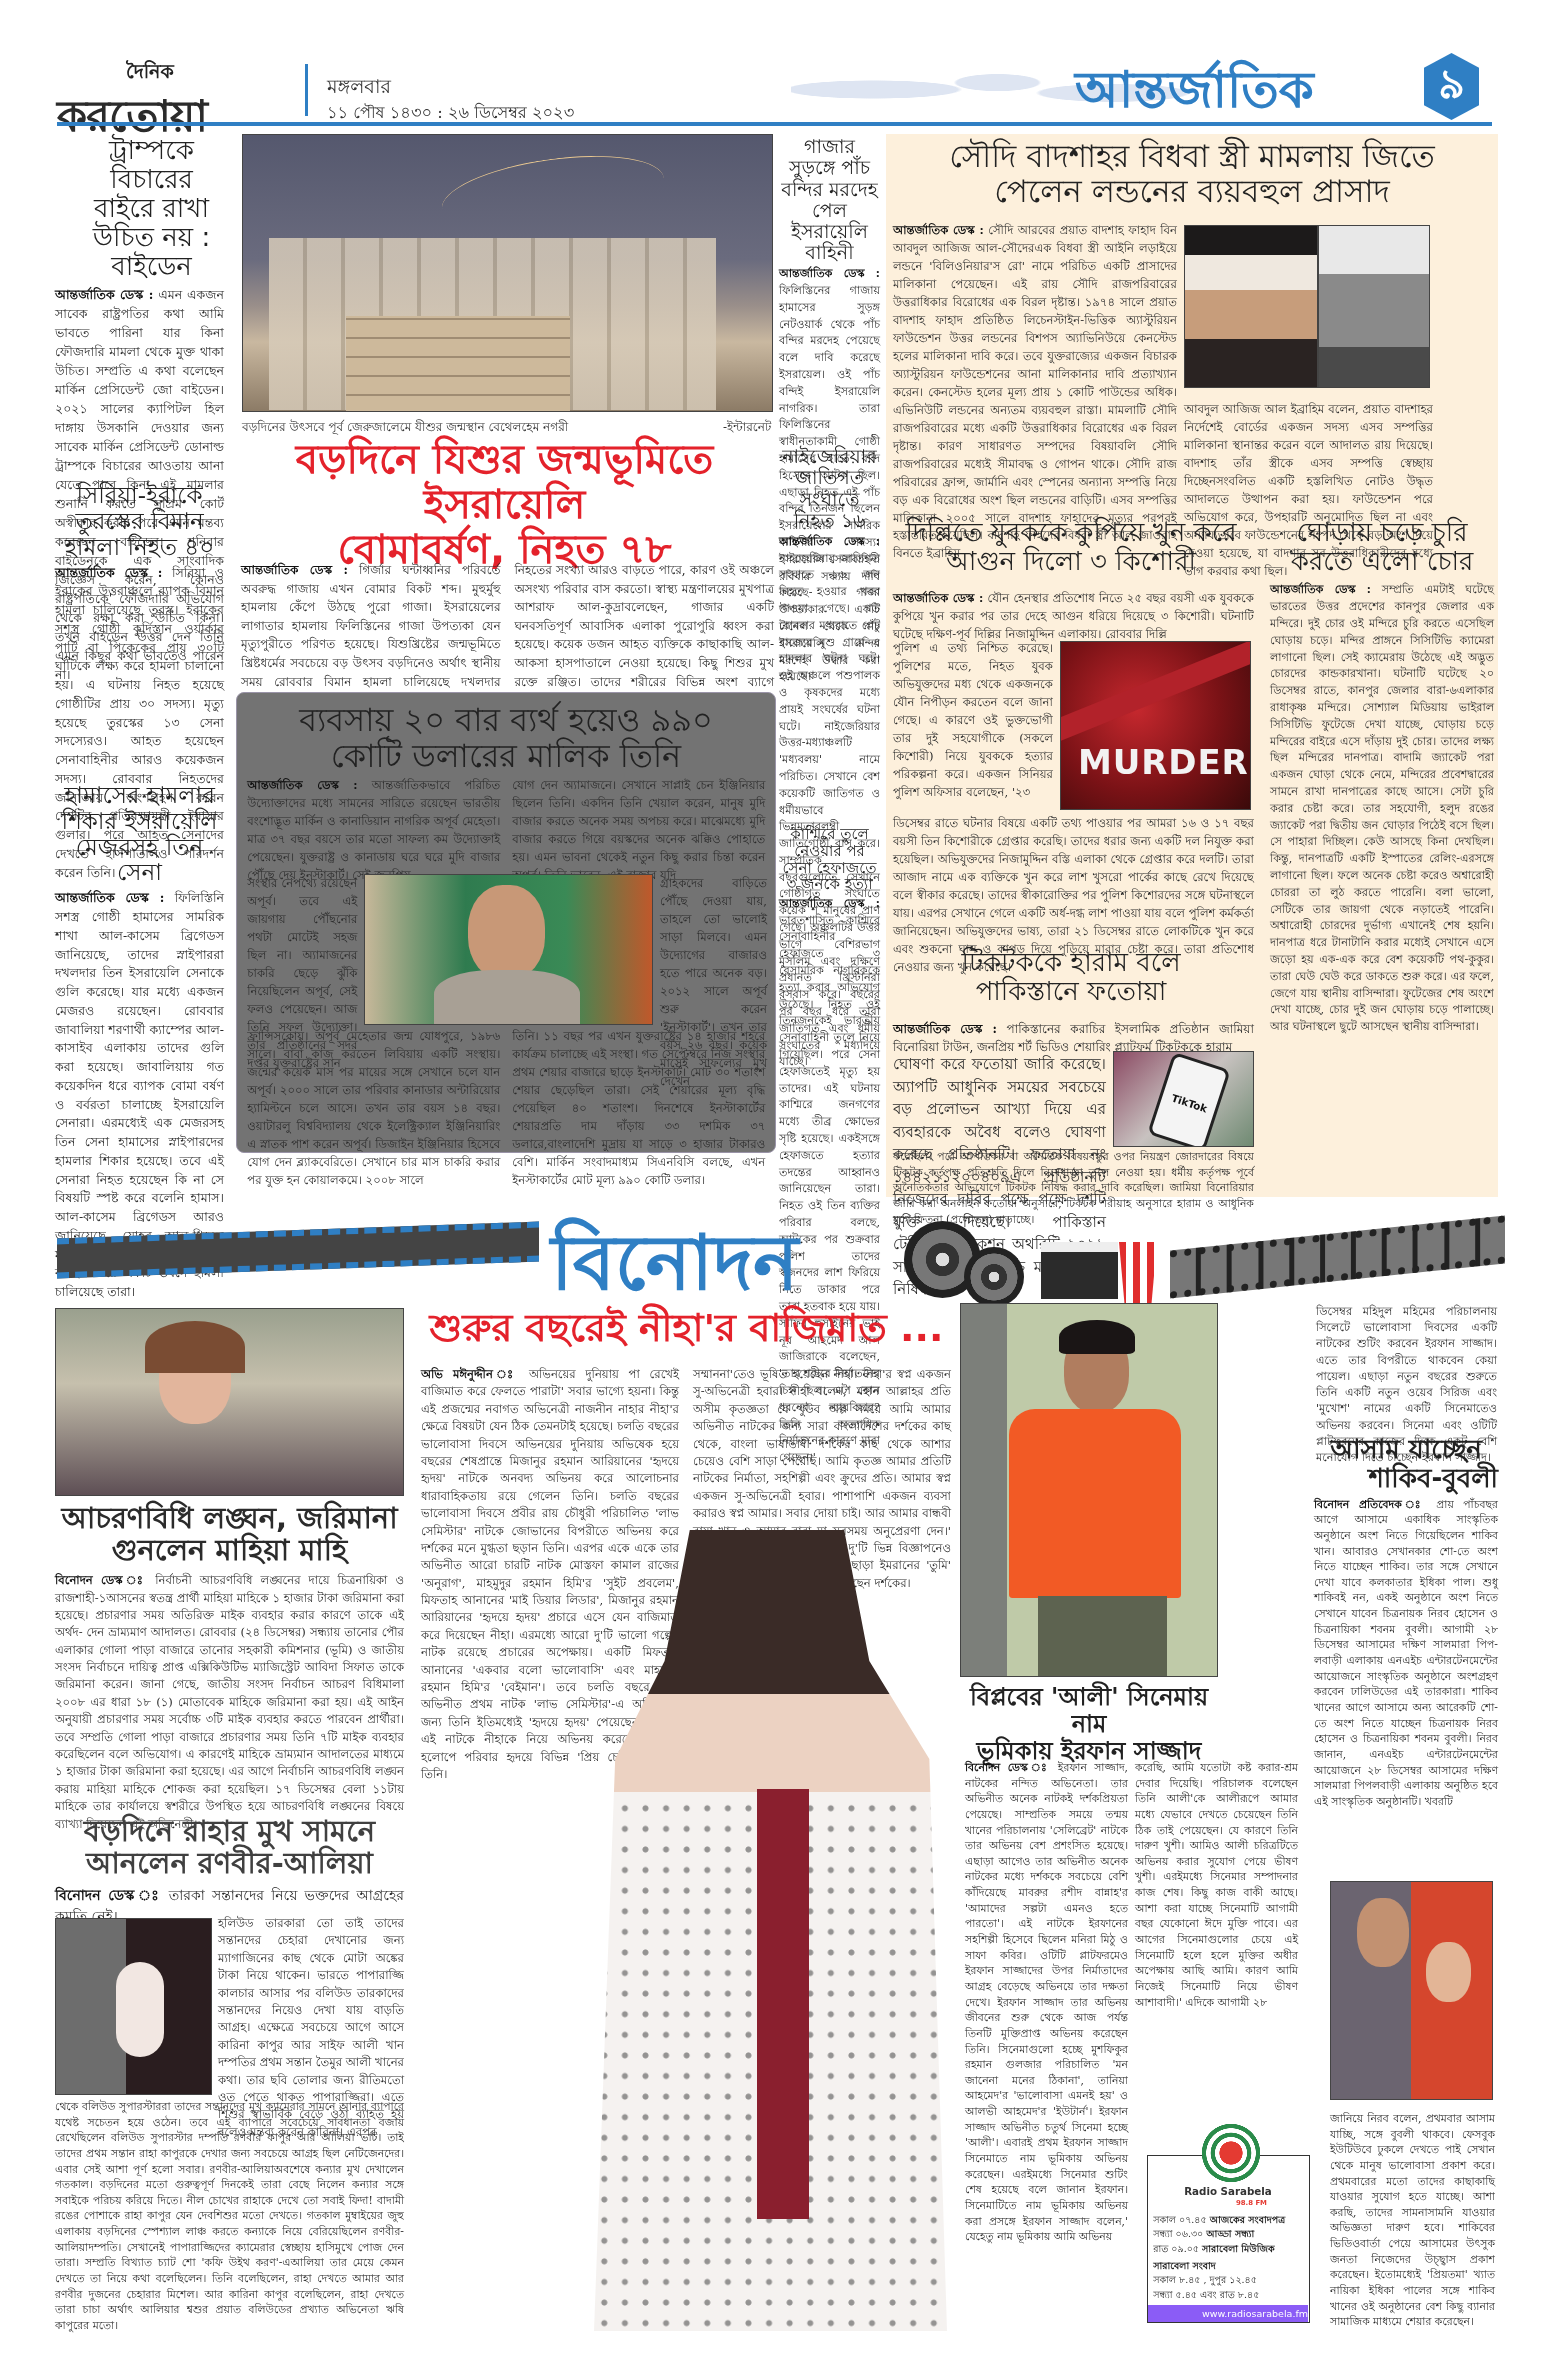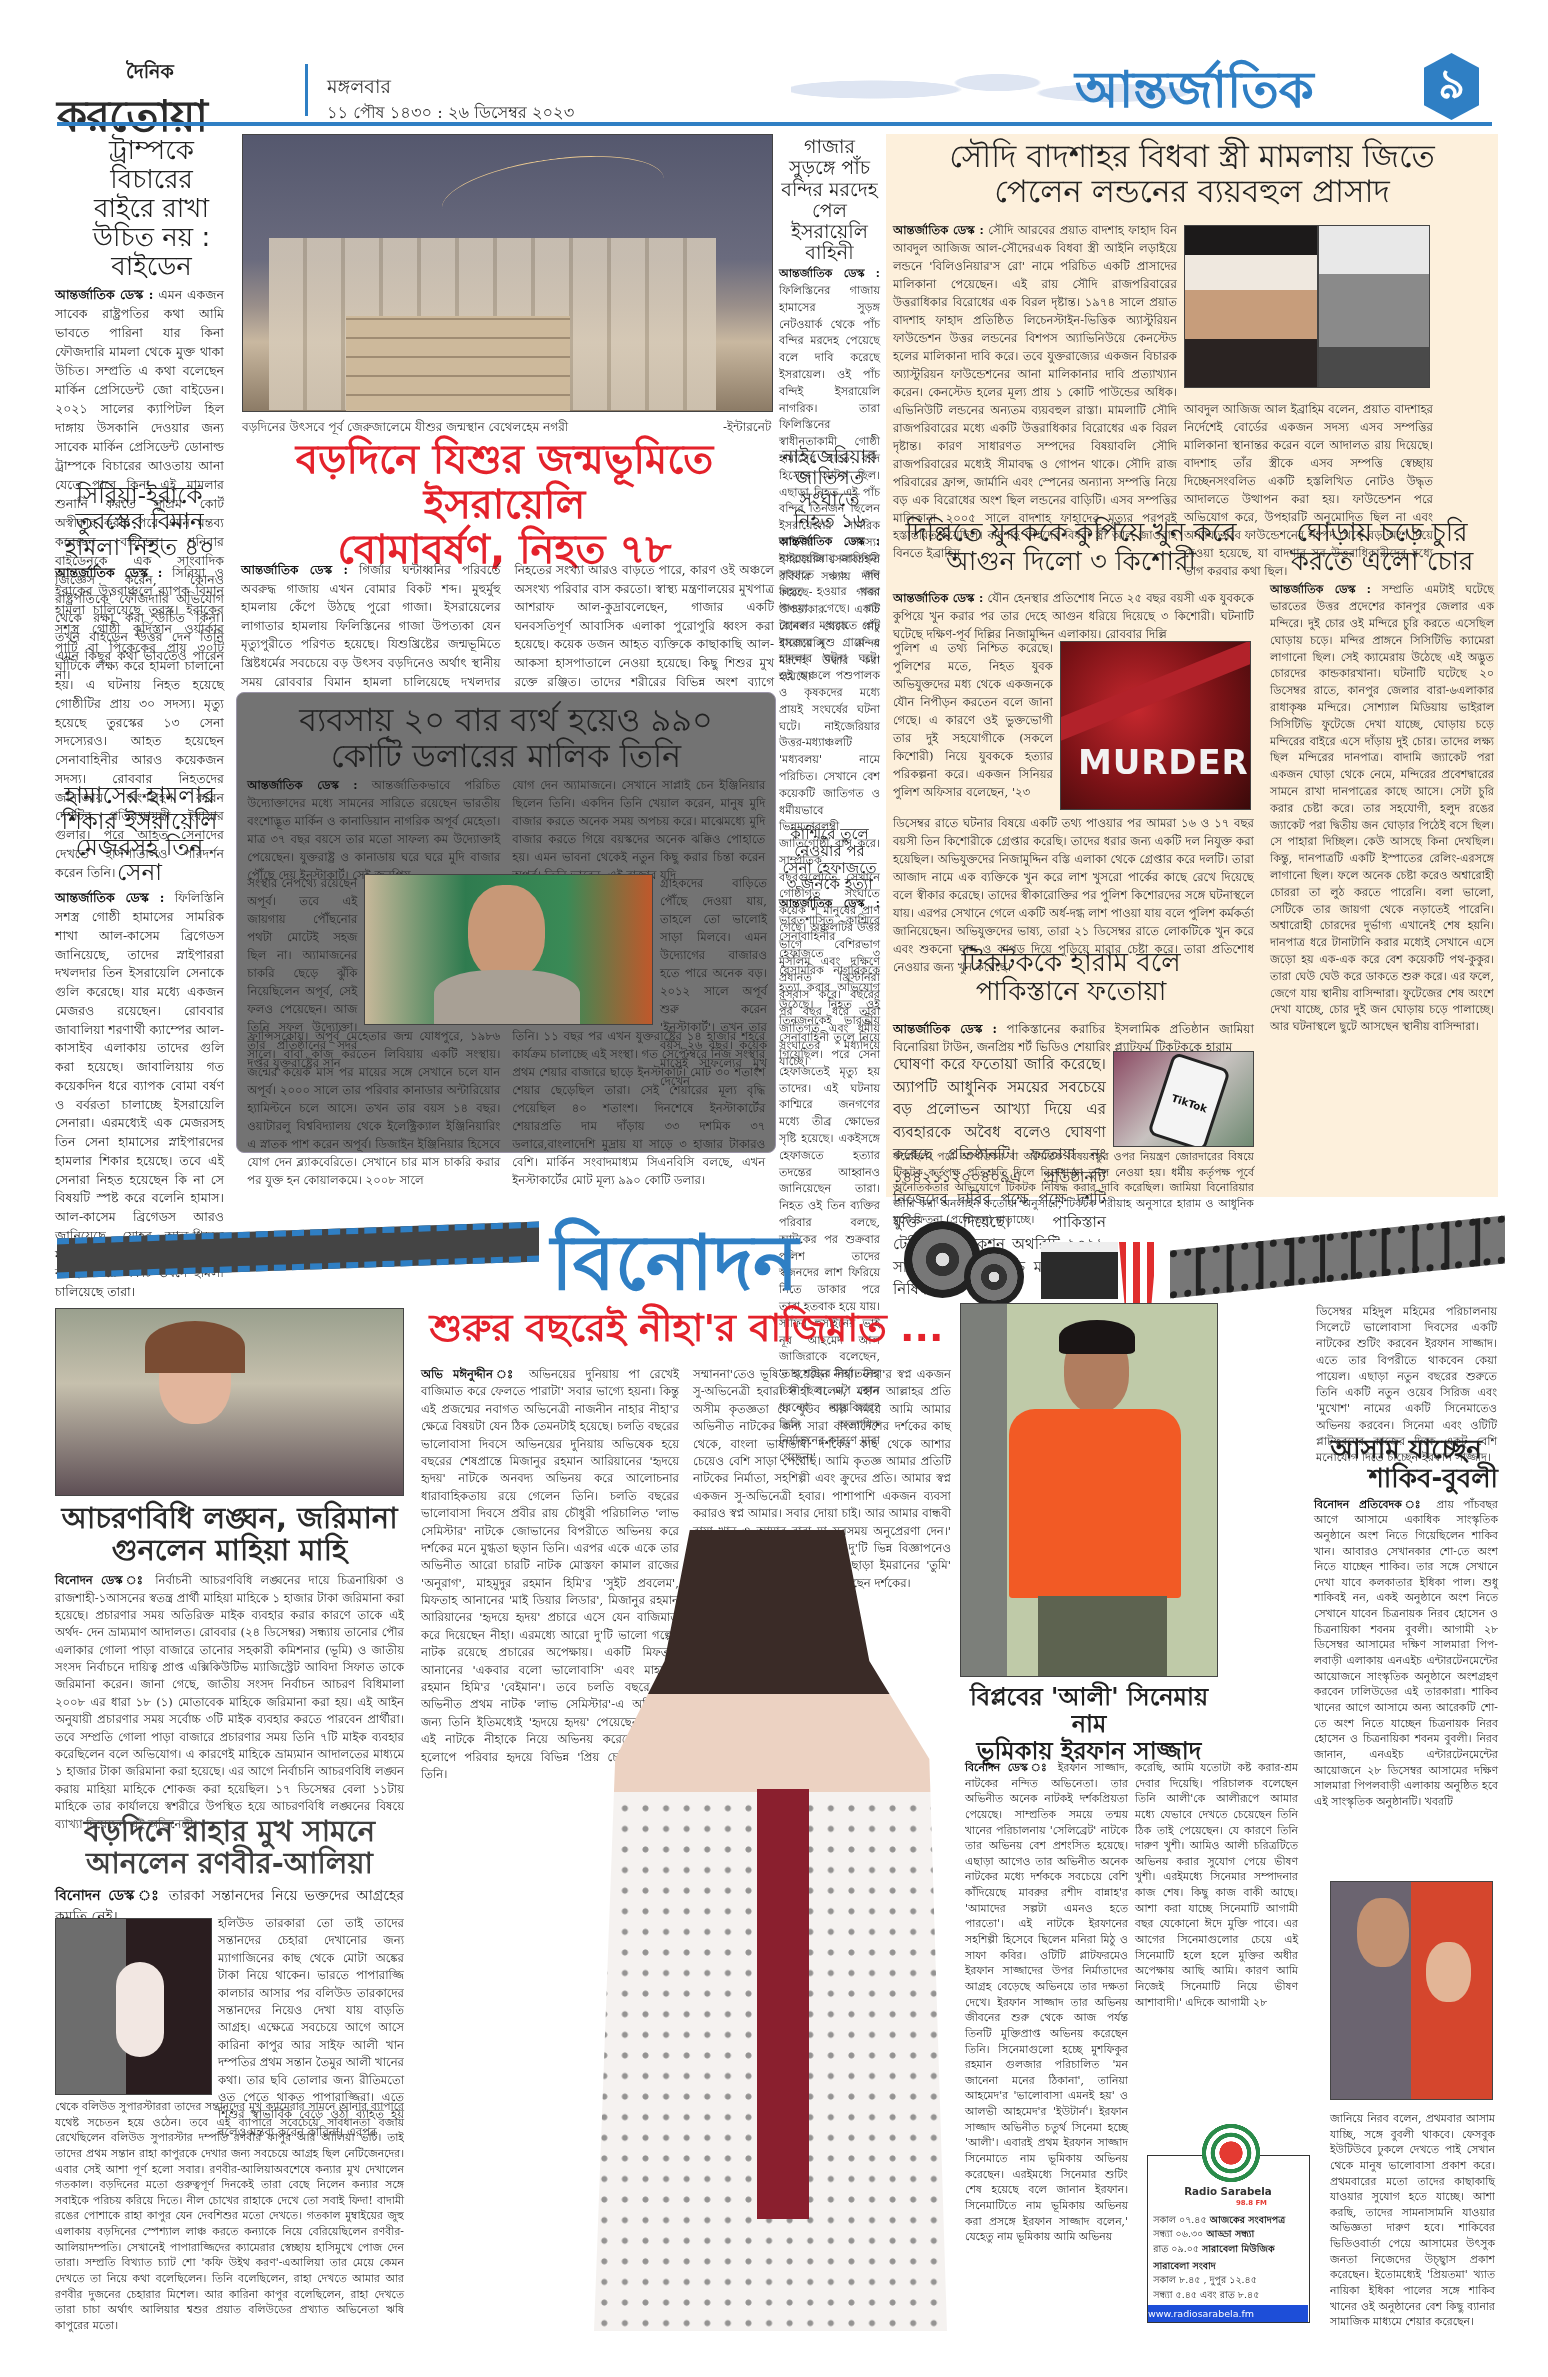--- a/index.html
+++ b/index.html
@@ -202,21 +202,21 @@
   <div class="abs" style="left:0;top:29px;width:160px;text-align:center;font-family:'DejaVu Sans',sans-serif;font-weight:bold;font-size:10.3px;color:#333;">Radio Sarabela</div>
   <div class="abs" style="left:88px;top:43px;font-family:'DejaVu Sans',sans-serif;font-weight:bold;font-size:6.9px;color:#e43a32;">98.8 FM</div>
   <div class="abs" style="left:5.2px;top:57px;width:153px;font-size:9.5px;line-height:1.5;">
     <div><span>সকাল</span> <span>০৭.৪৫</span> <b>আজকের সংবাদপত্র</b></div>
     <div><span>সন্ধ্যা</span> <span>০৬.৩০</span> <b>আড্ডা সন্ধ্যা</b></div>
     <div><span>রাত</span> <span>০৯.০৫</span> <b>সারাবেলা মিউজিক</b></div>
     <div style="margin-top:3.4px;font-weight:bold;">সারাবেলা সংবাদ</div>
     <div>সকাল ৮.৪৫ , দুপুর ১২.৪৫</div>
     <div>সন্ধ্যা ৫.৪৫ এবং রাত ৮.৪৫</div>
   </div>
-  <div class="abs" style="left:0;bottom:0;width:160px;height:17px;background:#1d4ed8;color:#fff;font-family:'DejaVu Sans',sans-serif;font-size:9.5px;text-align:left;line-height:17px;">www.radiosarabela.fm</div>
+  <div class="abs" style="left:0;bottom:0;width:160px;height:17px;background:#8b5cf6;color:#fff;font-family:'DejaVu Sans',sans-serif;font-size:9.5px;text-align:right;line-height:17px;">www.radiosarabela.fm</div>
 </div>
 
 <p class="abs body" style="left:1316px;top:1304px;width:181px;font-size:11.2px;line-height:1.45;">ডিসেম্বর মহিদুল মহিমের পরিচালনায় সিলেটে ভালোবাসা দিবসের একটি নাটকের শুটিং করবেন ইরফান সাজ্জাদ। এতে তার বিপরীতে থাকবেন কেয়া পায়েল। এছাড়া নতুন বছরের শুরুতে তিনি একটি নতুন ওয়েব সিরিজ এবং 'মুখোশ' নামের একটি সিনেমাতেও অভিনয় করবেন। সিনেমা এবং ওটিটি প্লাটফরমের কাজের দিকে একটু বেশি মনোযোগ দিতে চাচ্ছেন ইরফান সাজ্জাদ।</p>
 <div class="abs" style="left:1314px;top:1435px;width:184px;">
   <h2 class="hl" style="font-size:26px;font-weight:bold;color:#222;">আসাম যাচ্ছেন</h2>
   <h2 class="hl" style="font-size:26px;font-weight:bold;color:#222;text-align:right;">শাকিব-বুবলী</h2>
   <p class="body" style="margin-top:3.4px;font-size:10.8px;line-height:1.45;"><b>বিনোদন প্রতিবেদক ঃ</b> <span>প্রায় পাঁচবছর আগে আসামে একাধিক সাংস্কৃতিক অনুষ্ঠানে অংশ নিতে গিয়েছিলেন শাকিব খান। আবারও সেখানকার শো-তে অংশ নিতে যাচ্ছেন শাকিব। তার সঙ্গে সেখানে দেখা যাবে কলকাতার ইধিকা পাল। শুধু শাকিবই নন, একই অনুষ্ঠানে অংশ নিতে সেখানে যাবেন চিত্রনায়ক নিরব হোসেন ও চিত্রনায়িকা শবনম বুবলী। আগামী ২৮ ডিসেম্বর আসামের দক্ষিণ সালমারা পিপ-লবাড়ী এলাকায় এনএইচ এন্টারটেনমেন্টের আয়োজনে সাংস্কৃতিক অনুষ্ঠানে অংশগ্রহণ করবেন ঢালিউডের এই তারকারা। শাকিব খানের আগে আসামে অন্য আরেকটি শো-তে অংশ নিতে যাচ্ছেন চিত্রনায়ক নিরব হোসেন ও চিত্রনায়িকা শবনম বুবলী। নিরব জানান, এনএইচ এন্টারটেনমেন্টের আয়োজনে ২৮ ডিসেম্বর আসামের দক্ষিণ সালমারা পিপলবাড়ী এলাকায় অনুষ্ঠিত হবে এই সাংস্কৃতিক অনুষ্ঠানটি। খবরটি</span></p>
 </div>
 <div class="photo" style="left:1330px;top:1881px;width:163px;height:219px;background:linear-gradient(90deg,#6b6470 0 50%,#d5462d 50% 100%);">
   <div class="abs" style="left:26px;top:15.5px;width:52px;height:69px;border-radius:45%;background:#c29171;"></div>

